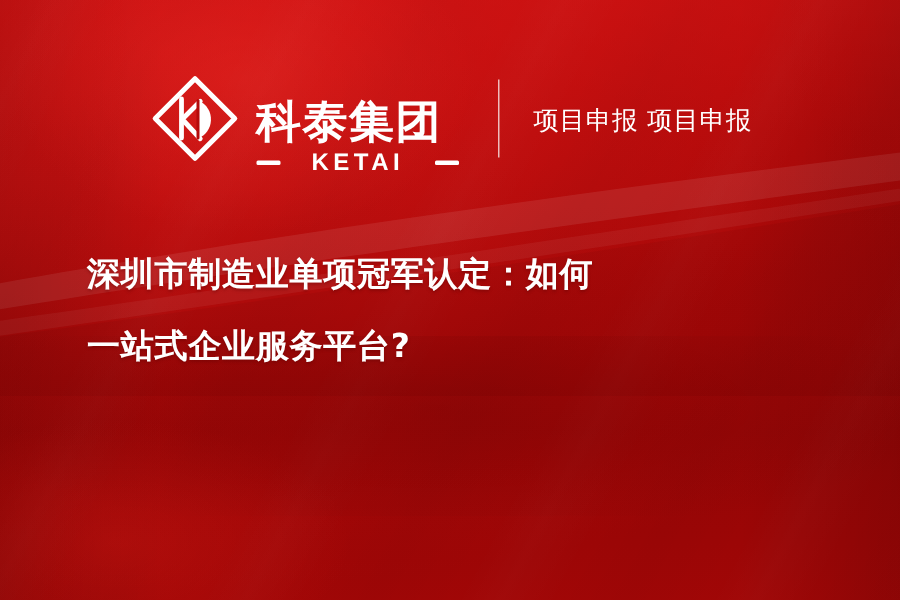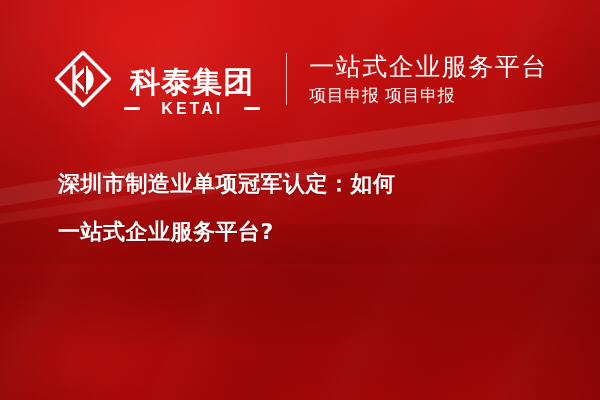--- a/index.html
+++ b/index.html
@@ -108,21 +108,21 @@
     width: 62px;
     height: 62px;
     flex: 0 0 62px;
     position: relative;
   }
   .logo-mark svg { display: block; width: 62px; height: 62px; }
 
   .logo-words {
     display: flex;
     flex-direction: column;
-    align-items: center;
+    align-items: flex-start;
     justify-content: center;
     margin-top: 24px;
   }
   .logo-cn {
     font-size: 30px;
     line-height: 32px;
     font-weight: 700;
     color: #ffffff;
     letter-spacing: 1px;
     white-space: nowrap;
@@ -250,21 +250,20 @@
           <span class="dash"></span>
           <span class="txt">KETAI</span>
           <span class="dash"></span>
         </div>
       </div>
     </div>
 
     <div class="divider"></div>
 
     <div class="tagline">
-      <div class="tagline-main">一站式企业服务平台</div>
       <div class="tagline-sub">项目申报 项目申报</div>
     </div>
 
   </div>
 
   <div class="title">
     <div class="title-line">深圳市制造业单项冠军认定：如何</div>
     <div class="title-line">一站式企业服务平台?</div>
   </div>
 

